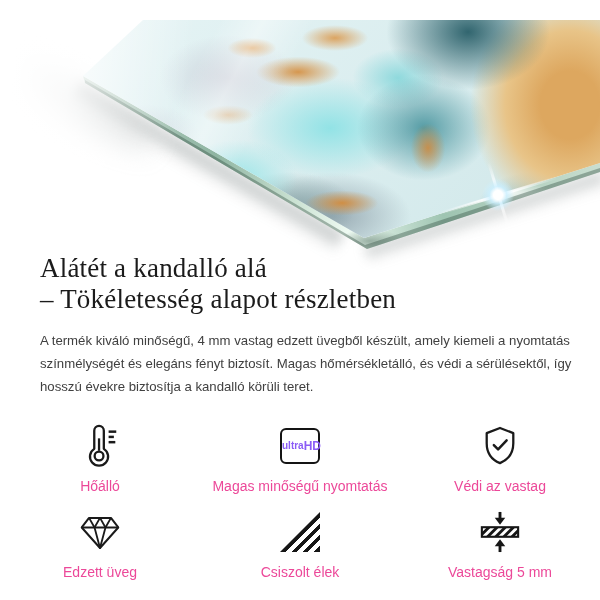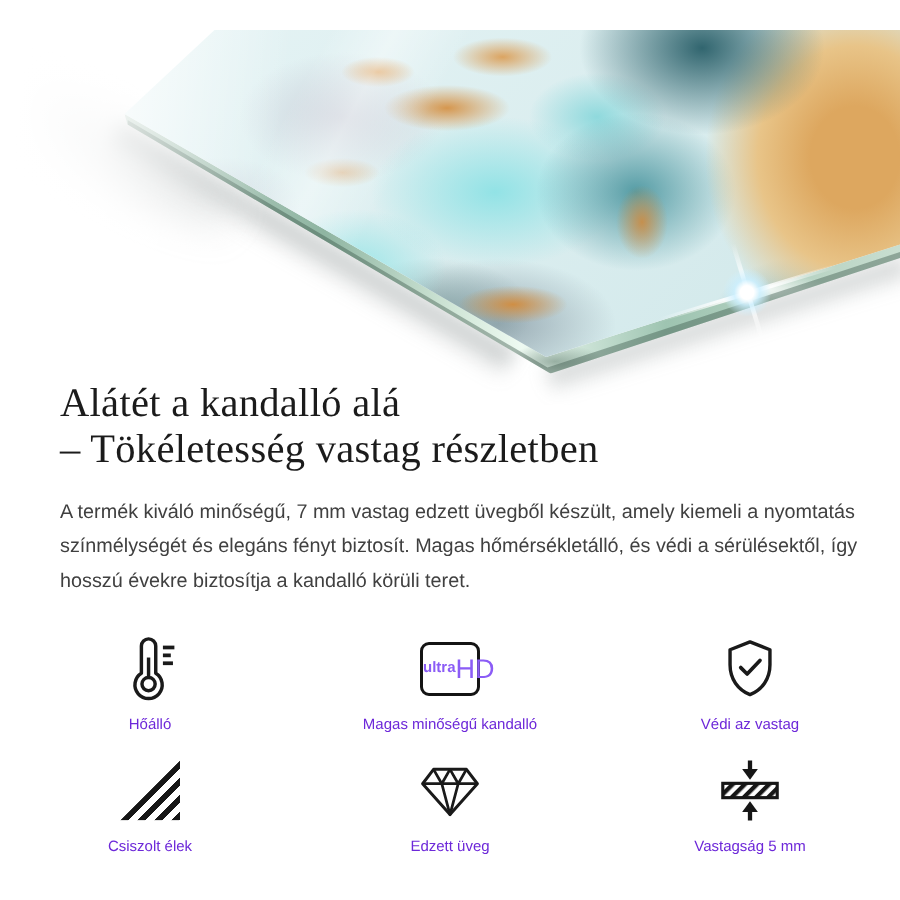--- a/index.html
+++ b/index.html
@@ -99,31 +99,31 @@
     font-size:13.2px;line-height:23px;color:#404040;
   }
 
   
   .features{
     position:absolute;top:402px;left:0;width:600px;
     display:grid;grid-template-columns:repeat(3,1fr);row-gap:14px;
   }
   .feature{display:flex;flex-direction:column;align-items:center;}
   .icon-box{height:48px;display:flex;align-items:center;justify-content:center;}
-  .feature .label{margin-top:8px;font-size:10px;color:#6d28d9;}
+  .feature .label{margin-top:8px;font-size:14px;color:#ec4899;}
 
   .icon-svg{display:block;}
 
   .hd-badge{
     width:40px;height:36px;border:2.5px solid #141414;border-radius:6px;
     display:flex;flex-direction:row;align-items:center;
     color:#8b5cf6;box-sizing:border-box;
   }
   .hd-top{font-size:10px;font-weight:700;line-height:10px;}
-  .hd-bottom{font-size:18px;font-weight:400;line-height:15px;}
+  .hd-bottom{font-size:12px;font-weight:700;line-height:15px;}
 
   .stripes-icon{
     width:40px;height:40px;
     clip-path:polygon(0 100%,100% 0,100% 100%);
     background:repeating-linear-gradient(135deg,transparent 0 4.28px,#161616 4.28px 8px);
   }
 </style>
 </head>
 <body>
 
@@ -139,24 +139,24 @@
     <div class="hero-fade"></div>
     <div class="sparkle">
       <div class="ray-h"></div>
       <div class="ray-v"></div>
       <div class="core"></div>
     </div>
   </div>
 
   <h1 class="heading">
     <span>Alátét a kandalló alá</span><br>
-    <span>– Tökéletesség vastag részletben</span>
+    <span>– Tökéletesség alapot részletben</span>
   </h1>
 
-  <p class="desc">A termék kiváló minőségű, 7 mm vastag edzett üvegből készült, amely kiemeli a nyomtatás színmélységét és elegáns fényt biztosít. Magas hőmérsékletálló, és védi a sérülésektől, így hosszú évekre biztosítja a kandalló körüli teret.</p>
+  <p class="desc">A termék kiváló minőségű, 4 mm vastag edzett üvegből készült, amely kiemeli a nyomtatás színmélységét és elegáns fényt biztosít. Magas hőmérsékletálló, és védi a sérülésektől, így hosszú évekre biztosítja a kandalló körüli teret.</p>
 
   <div class="features">
 
     <div class="feature">
       <div class="icon-box">
         <svg class="icon-svg" width="40" height="44" viewBox="0 0 40 46" fill="none" stroke="#1a1a1a">
           <path d="M14 7 a5 5 0 0 1 10 0 v19 a9.5 9.5 0 1 1 -10 0 Z" stroke-width="2.4" stroke-linejoin="round"></path>
           <line x1="19" y1="15" x2="19" y2="28" stroke-width="2.4"></line>
           <circle cx="19" cy="33.5" r="4.6" stroke-width="2.4"></circle>
           <line x1="29" y1="8" x2="37" y2="8" stroke-width="2.6"></line>
@@ -167,50 +167,50 @@
       <div class="label">Hőálló</div>
     </div>
 
     <div class="feature">
       <div class="icon-box">
         <div class="hd-badge">
           <span class="hd-top">ultra</span>
           <span class="hd-bottom">HD</span>
         </div>
       </div>
-      <div class="label">Magas minőségű kandalló</div>
+      <div class="label">Magas minőségű nyomtatás</div>
     </div>
 
     <div class="feature">
       <div class="icon-box">
         <svg class="icon-svg" width="38" height="42" viewBox="0 0 40 44" fill="none" stroke="#1a1a1a">
           <path d="M20 3 L34 8.5 V19 C34 29 28.5 36.5 20 40 C11.5 36.5 6 29 6 19 V8.5 Z" stroke-width="2.4" stroke-linejoin="round"></path>
           <path d="M13.5 21 L18 25.5 L27 16" stroke-width="2.6" stroke-linecap="round" stroke-linejoin="round"></path>
         </svg>
       </div>
       <div class="label">Védi az vastag</div>
-    </div>
-
-    <div class="feature">
-      <div class="icon-box">
-        <div class="stripes-icon"></div>
-      </div>
-      <div class="label">Csiszolt élek</div>
     </div>
 
     <div class="feature">
       <div class="icon-box">
         <svg class="icon-svg" width="42" height="37" viewBox="0 0 46 40" fill="none" stroke="#1a1a1a">
           <path d="M11 4 H35 L43 14.5 L23 37 L3 14.5 Z" stroke-width="2.2" stroke-linejoin="round"></path>
           <path d="M3 14.5 H43" stroke-width="2"></path>
           <path d="M11 4 L17 14.5 L23 37 L29 14.5 L35 4" stroke-width="2" stroke-linejoin="round"></path>
           <path d="M17 14.5 L23 4 L29 14.5" stroke-width="2" stroke-linejoin="round"></path>
         </svg>
       </div>
       <div class="label">Edzett üveg</div>
+    </div>
+
+    <div class="feature">
+      <div class="icon-box">
+        <div class="stripes-icon"></div>
+      </div>
+      <div class="label">Csiszolt élek</div>
     </div>
 
     <div class="feature">
       <div class="icon-box">
         <svg class="icon-svg" width="42" height="42" viewBox="0 0 44 44" fill="none" stroke="#161616">
           <defs>
             <pattern id="hatch-p" width="6" height="6" patternUnits="userSpaceOnUse" patternTransform="rotate(45)">
               <rect x="0" y="0" width="3" height="6" fill="#161616" stroke="none"></rect>
             </pattern>
           </defs>

